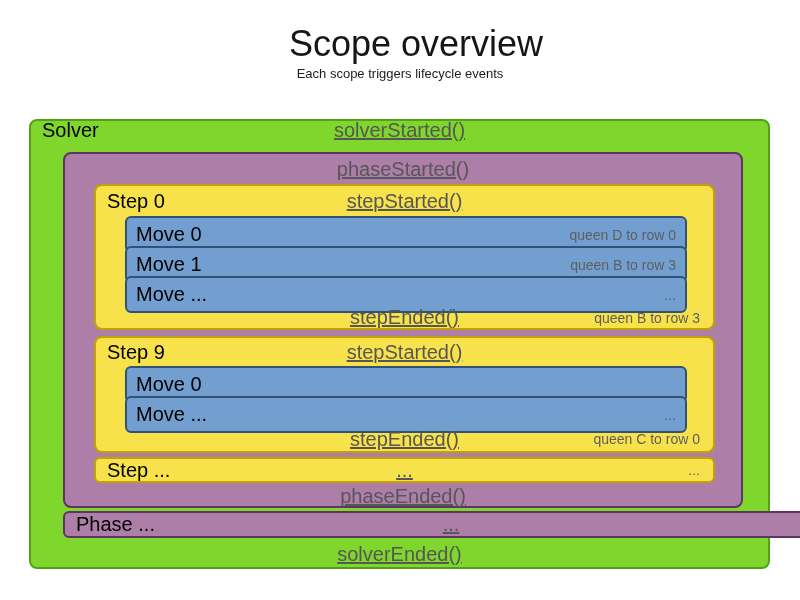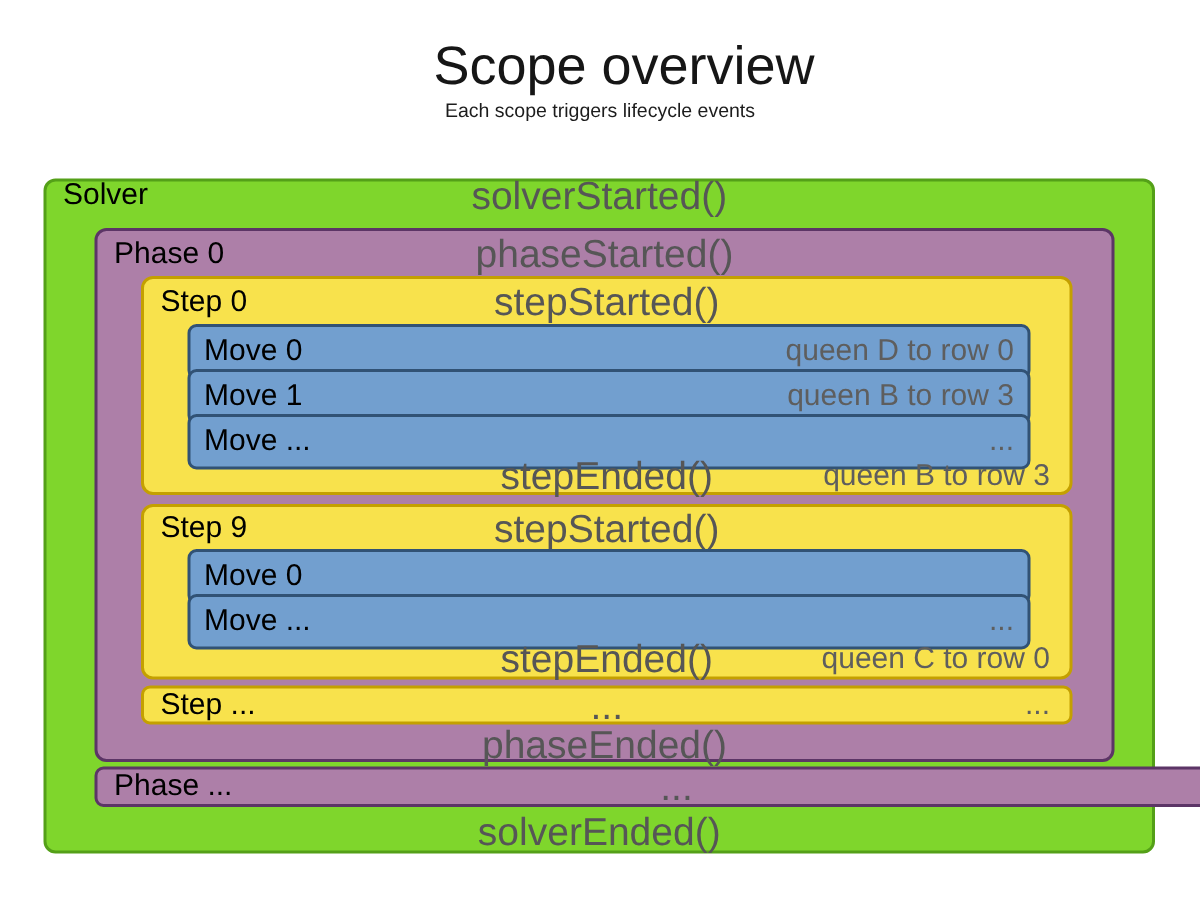--- a/index.html
+++ b/index.html
@@ -39,26 +39,26 @@
   }
   .row { position:absolute; left:0; right:0; }
   .lbl {
     position:absolute; left:11px; top:0; bottom:0;
     display:flex; align-items:center;
     font-size:20px; color:#000000; white-space:nowrap;
   }
   .evt {
     position:absolute; left:0; right:0; top:0; bottom:0;
     display:flex; align-items:center; justify-content:center;
-    font-size:26px; color:#565656; white-space:nowrap;
+    font-size:20px; color:#565656; white-space:nowrap;text-decoration:underline;
   }
   .note {
     position:absolute; right:13px; top:0; bottom:0;
     display:flex; align-items:center;
-    font-size:20px; color:#5e5e5e; white-space:nowrap;
+    font-size:14px; color:#5e5e5e; white-space:nowrap;
   }
   .move .lbl { left:9px; }
   .move .note { right:9px; }
 </style>
 </head>
 <body>
 
 <div class="stage">
 
   <div class="title">Scope overview</div>
@@ -67,21 +67,20 @@
   <div class="box solver">
 
     <div class="row" style="top:0;height:18px;border-radius:13px;">
       <span class="lbl">Solver</span>
       <span class="evt">solverStarted()</span>
     </div>
 
     <div class="box phase phase0">
 
       <div class="row" style="top:0;height:30px;">
-        <span class="lbl">Phase 0</span>
         <span class="evt">phaseStarted()</span>
       </div>
 
       <div class="box step step0">
         <div class="row" style="top:0;height:30px;">
           <span class="lbl">Step 0</span>
           <span class="evt">stepStarted()</span>
         </div>
         <div class="move" style="top:30px;">
           <span class="lbl">Move 0</span>

